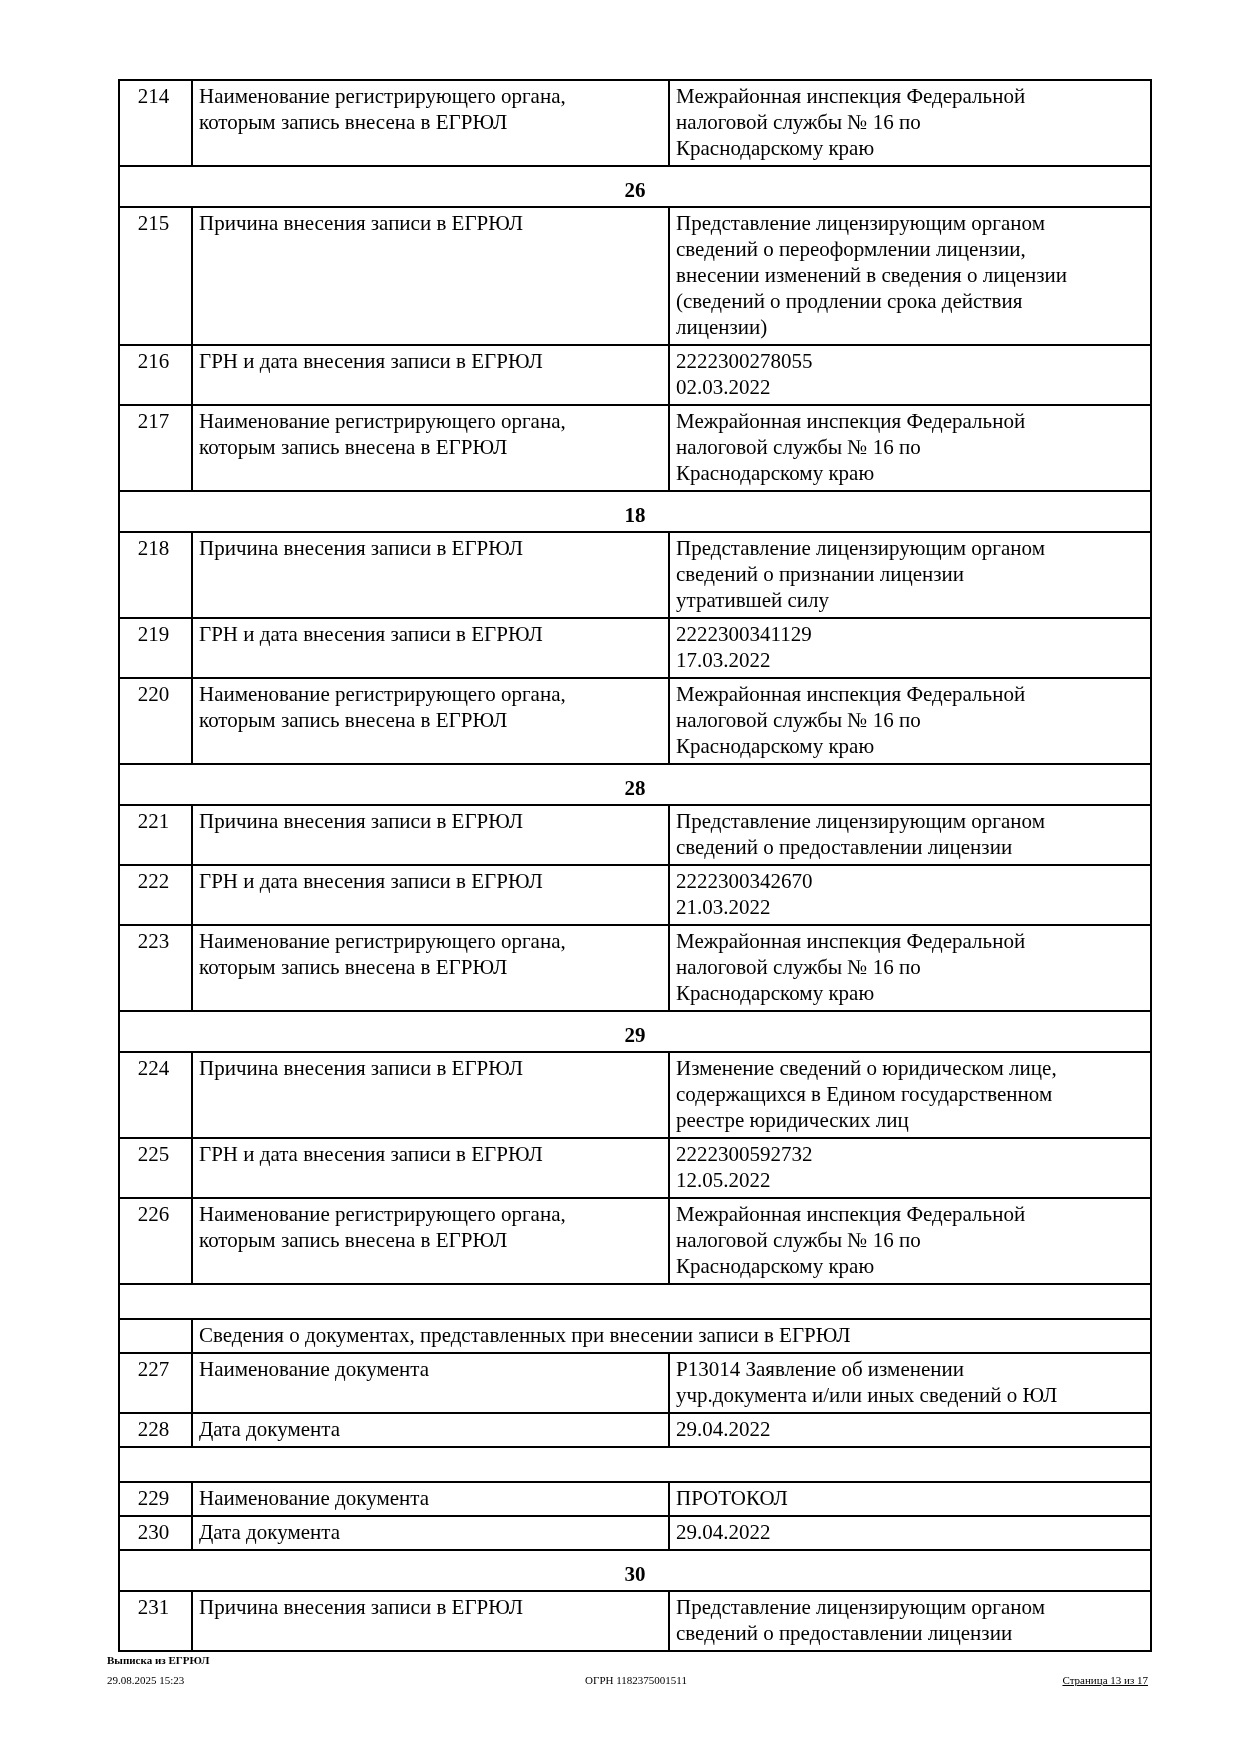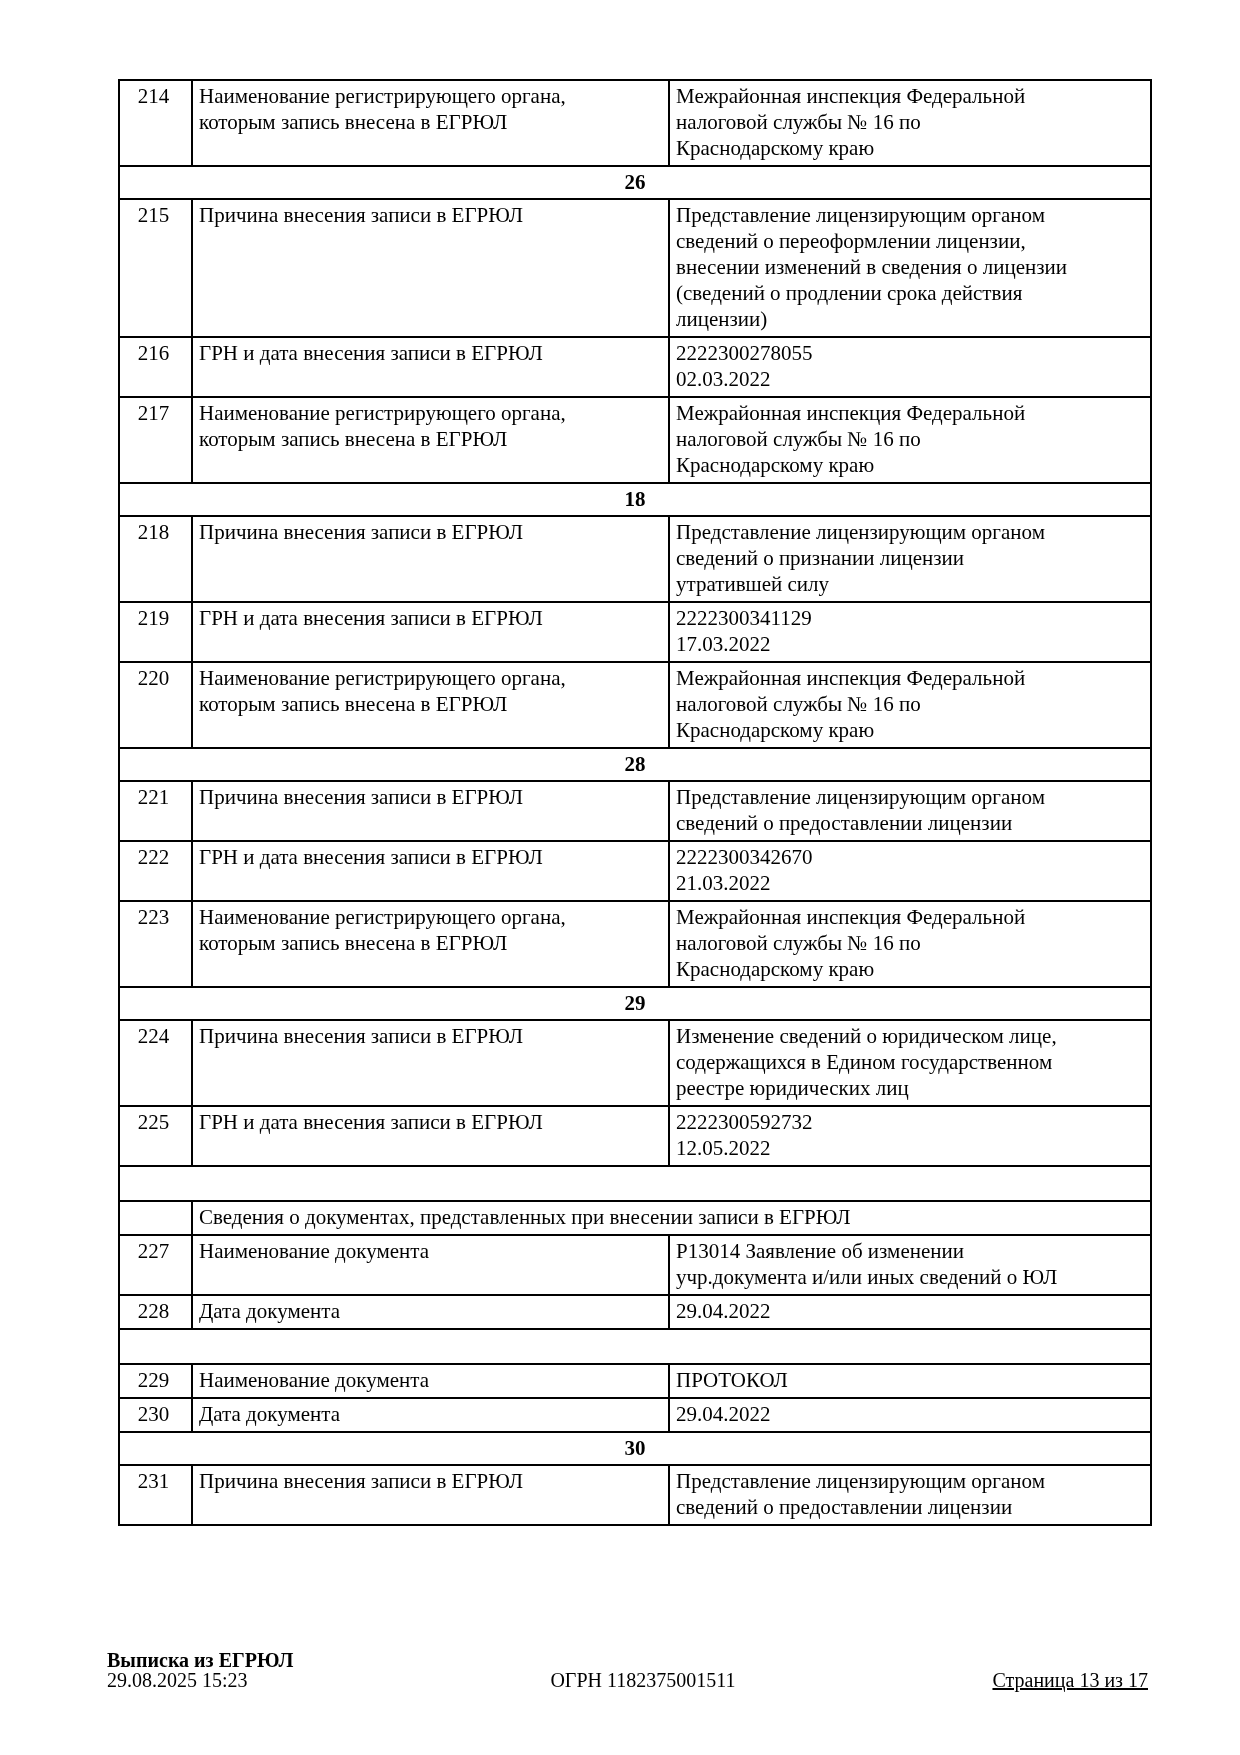--- a/index.html
+++ b/index.html
@@ -34,38 +34,38 @@
   }
   .doc-table td.num {
     text-align: center;
     padding-left: 2px;
     padding-right: 6px;
   }
   .doc-table td.section {
     text-align: center;
     font-weight: bold;
     white-space: normal;
-    padding-top: 2px;
+    padding-top: 10px;
     padding-bottom: 3px;
   }
   .doc-table td.spacer {
     height: 27px;
   }
   .doc-table td.subheader {
     white-space: normal;
   }
   .page-footer {
     position: absolute;
     left: 107px;
     top: 1650px;
     width: 1041px;
     display: flex;
     justify-content: space-between;
     align-items: flex-end;
-    font-size: 20px;
+    font-size: 11px;
     line-height: 20px;
   }
   .page-footer .footer-left { text-align: left; }
   .page-footer .footer-title { font-weight: bold; }
   .page-footer .footer-center { text-align: center; }
   .page-footer .footer-right { text-align: right; text-decoration: underline; }
 </style>
 </head>
 <body>
 
@@ -167,20 +167,28 @@
 содержащихся в Едином государственном
 реестре юридических лиц</td>
       </tr>
       <tr>
         <td class="num">225</td>
         <td class="attr">ГРН и дата внесения записи в ЕГРЮЛ</td>
         <td class="val">2222300592732
 12.05.2022</td>
       </tr>
       <tr>
+        <td class="num">226</td>
+        <td class="attr">Наименование регистрирующего органа,
+которым запись внесена в ЕГРЮЛ</td>
+        <td class="val">Межрайонная инспекция Федеральной
+налоговой службы № 16 по
+Краснодарскому краю</td>
+      </tr>
+      <tr>
         <td class="spacer" colspan="3"></td>
       </tr>
       <tr>
         <td class="num"></td>
         <td class="subheader" colspan="2">Сведения о документах, представленных при внесении записи в ЕГРЮЛ</td>
       </tr>
       <tr>
         <td class="num">227</td>
         <td class="attr">Наименование документа</td>
         <td class="val">Р13014 Заявление об изменении

